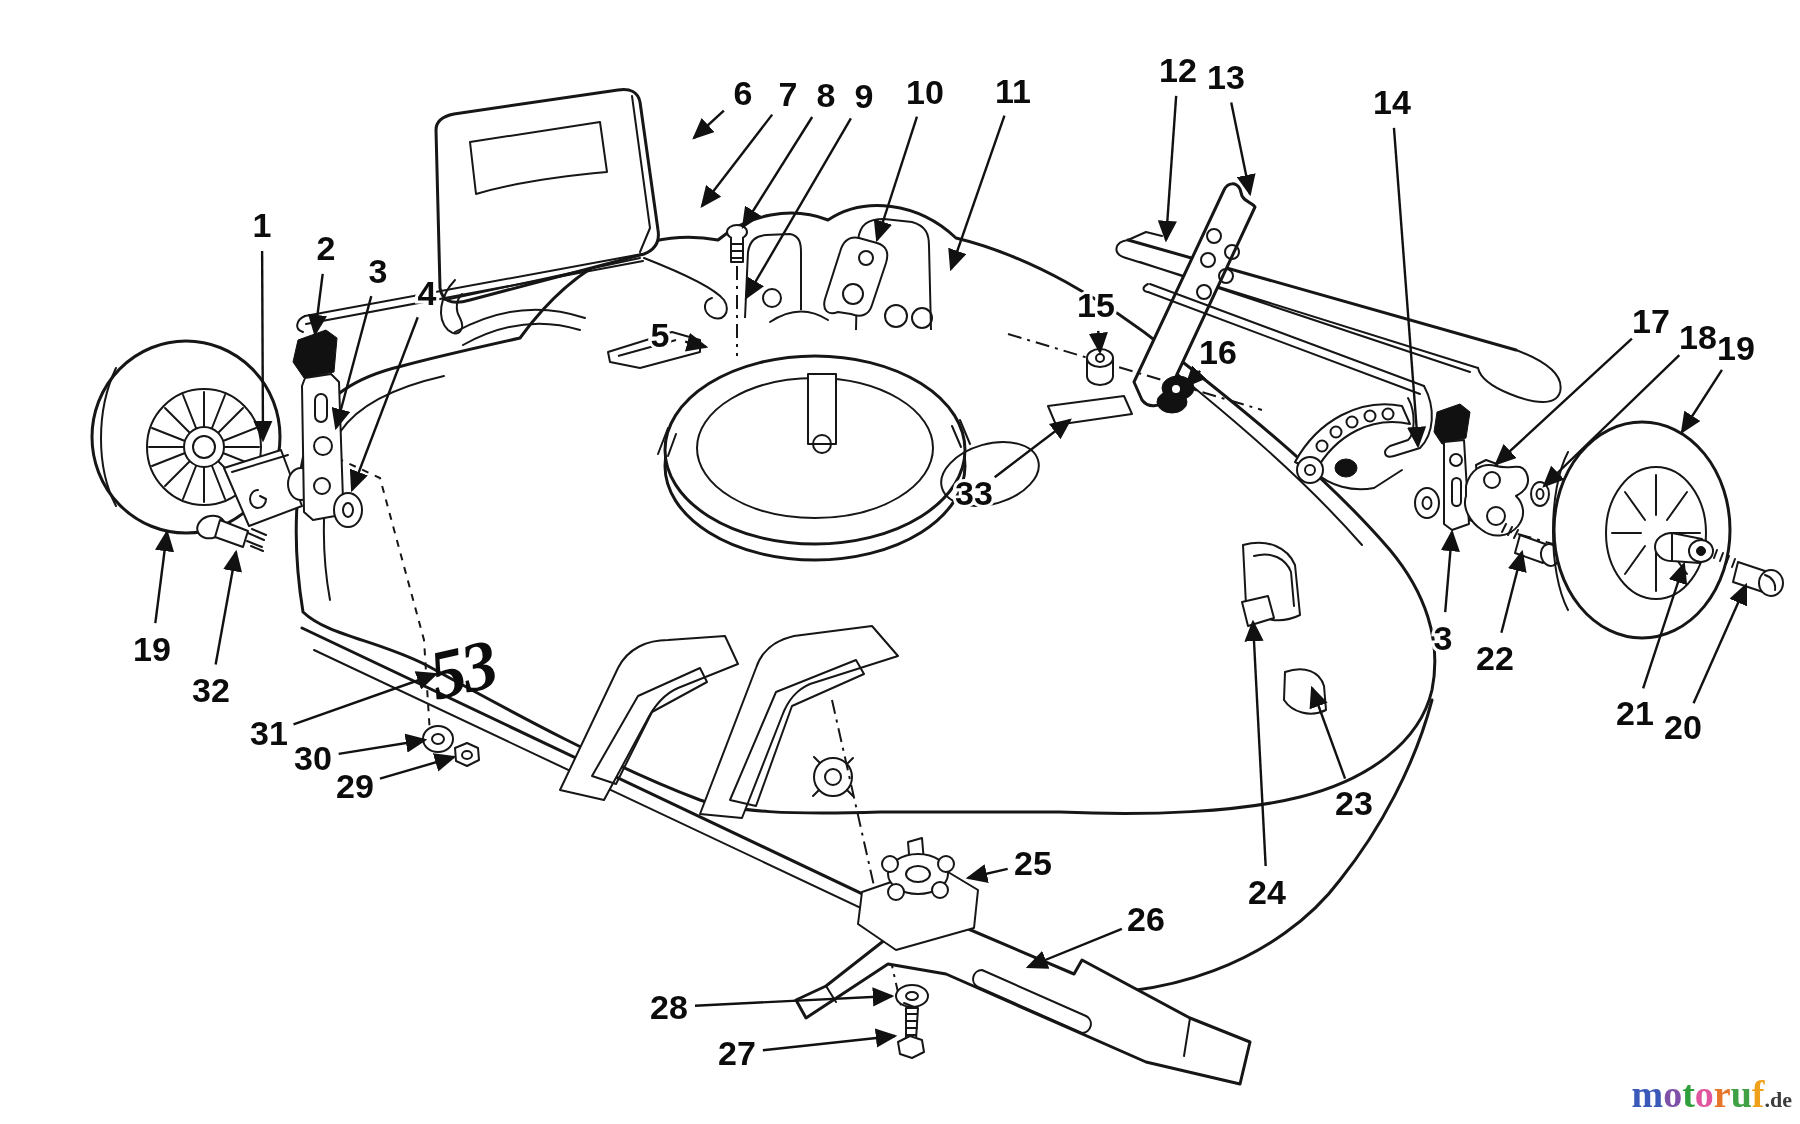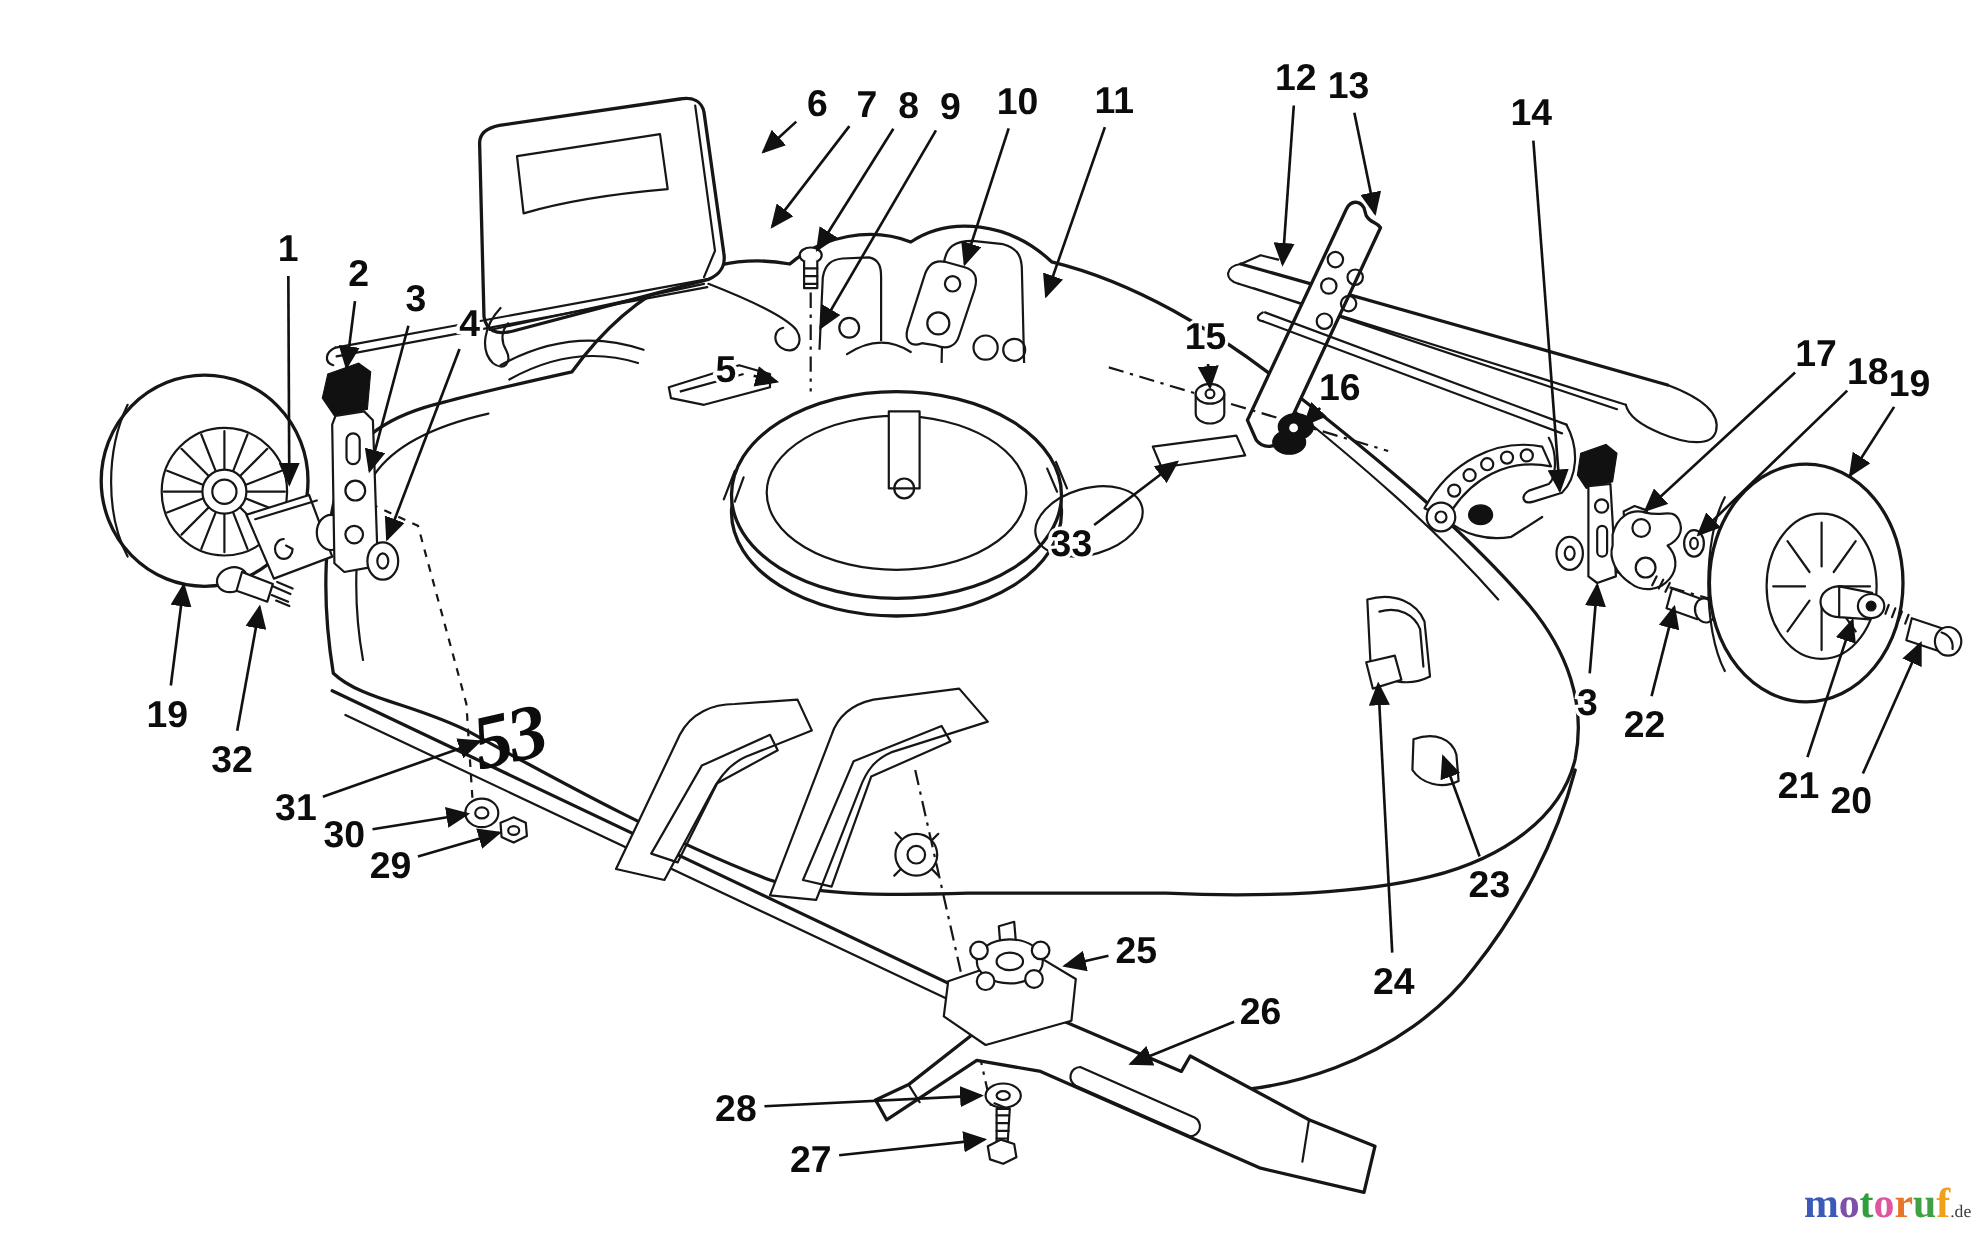--- a/index.html
+++ b/index.html
@@ -15,21 +15,21 @@
   .dashdot{fill:none;stroke:#161616;stroke-width:2;stroke-dasharray:14 6 3 6;}
   .hidden-line{fill:none;stroke:#161616;stroke-width:2;stroke-dasharray:7 7;}
   .leader{stroke:#111111;stroke-width:2.4;fill:none;}
   .callout-num{font-family:"Liberation Sans",sans-serif;font-weight:700;font-size:34px;
        fill:#0c0c0c;text-anchor:middle;paint-order:stroke;stroke:#ffffff;stroke-width:6px;}
   .decal{font-family:"Liberation Serif",serif;font-style:italic;font-weight:700;
        font-size:70px;fill:#0c0c0c;letter-spacing:-3px;}
   #watermark{position:absolute;right:8px;bottom:8px;
        font-family:"Liberation Serif",serif;font-weight:700;font-size:38px;
        letter-spacing:0px;user-select:none;}
-  #watermark .suffix{font-size:16px;font-weight:400;}
+  #watermark .suffix{font-size:22px;font-weight:700;}
 </style>
 </head>
 <body>
 
 <div id="stage">
 <svg id="diagram-svg" width="1800" height="1124" viewBox="0 0 1800 1124">
   <defs>
     <marker id="arrow" markerWidth="9" markerHeight="8" refX="8" refY="4" orient="auto">
       <path d="M0,0 L9,4 L0,8 Z" fill="#111111"></path>
     </marker>

